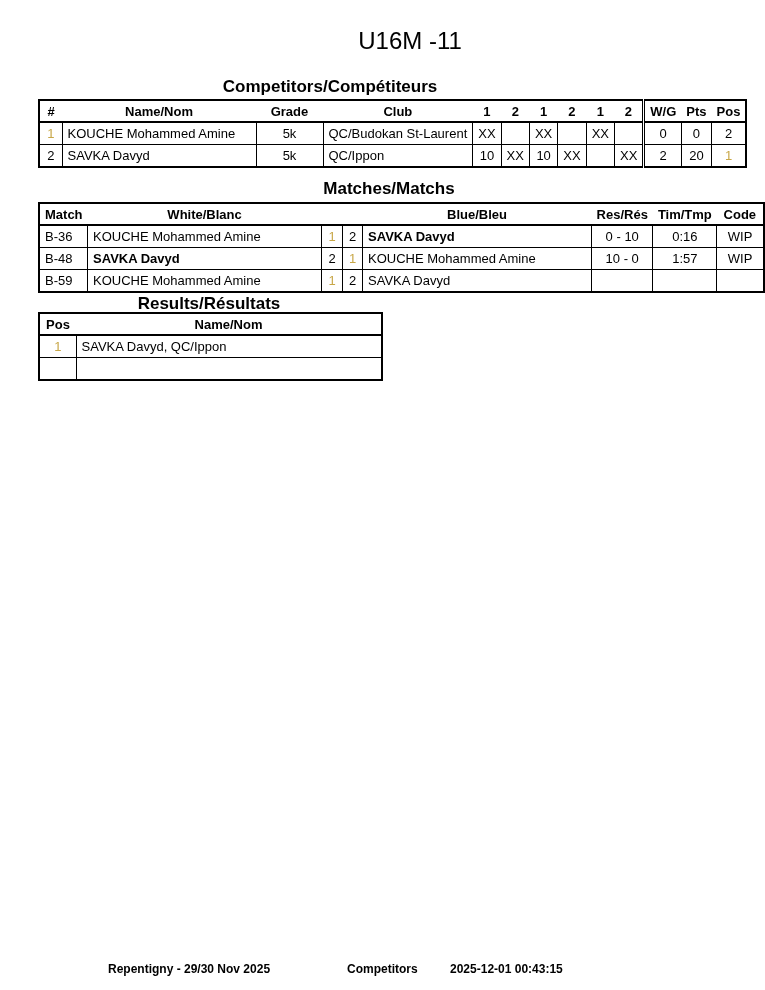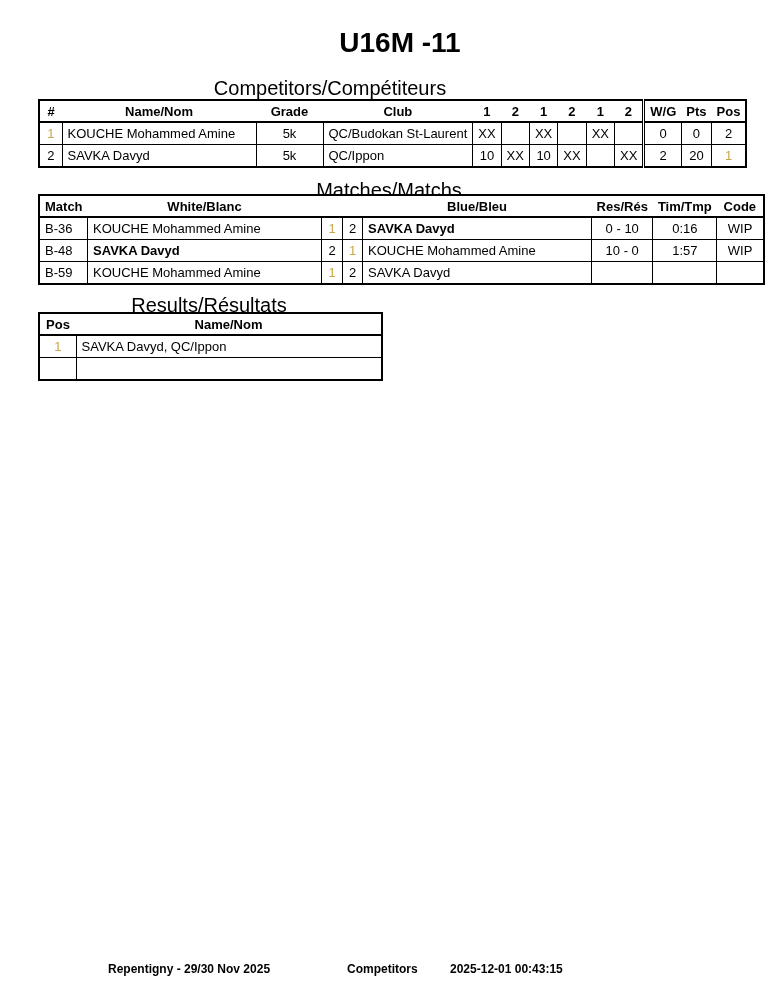--- a/index.html
+++ b/index.html
@@ -2,46 +2,46 @@
 <html style="--gold: #C8A748;"><head>
 <meta charset="utf-8">
 <style>
   html, body { margin:0; padding:0; }
   body {
     width:765px; height:990px; position:relative;
     background:#ffffff; color:#000;
     font-family:"Liberation Sans", sans-serif;
   }
   .title {
-    position:absolute; left:400px; top:27px; transform:translateX(-50%);
-    font-size:28px; font-weight:bold; white-space:nowrap;
+    position:absolute; left:410px; top:27px; transform:translateX(-50%);
+    font-size:24px; font-weight:normal; white-space:nowrap;
   }
   .caption {
     position:absolute; transform:translateX(-50%);
-    font-size:20px; font-weight:normal; white-space:nowrap;
+    font-size:17px; font-weight:bold; white-space:nowrap;
   }
   .cap-competitors { left:330px; top:77px; }
   .cap-matches     { left:389px; top:179px; }
   .cap-results     { left:209px; top:294px;text-align:right; }
 
   table.tbl {
     position:absolute; border-collapse:collapse; table-layout:fixed;
     border:2px solid #000; background:#fff;
   }
   .tbl td {
     border:1px solid #000; height:21px; padding:0 5px;
     font-size:13px; white-space:nowrap; overflow:hidden;
   }
   .tbl thead td {
     font-weight:bold; height:20px;
     border-left-style:none; border-right-style:none;
     border-bottom:2px solid #000;
   }
   .competitors { left:38px; top:99px;  }
-  .matches     { left:38px; top:194px; }
+  .matches     { left:38px; top:202px; }
   .results     { left:38px; top:312px; }
 
   .competitors td.grp,
   .competitors thead td.grp { border-left:3px double #000; }
 
   .c { text-align:center; padding:0 2px; }
   .light { font-weight:normal; }
   .bold { font-weight:bold; }
   .gold { color:var(--gold, #C8A748); }
 

